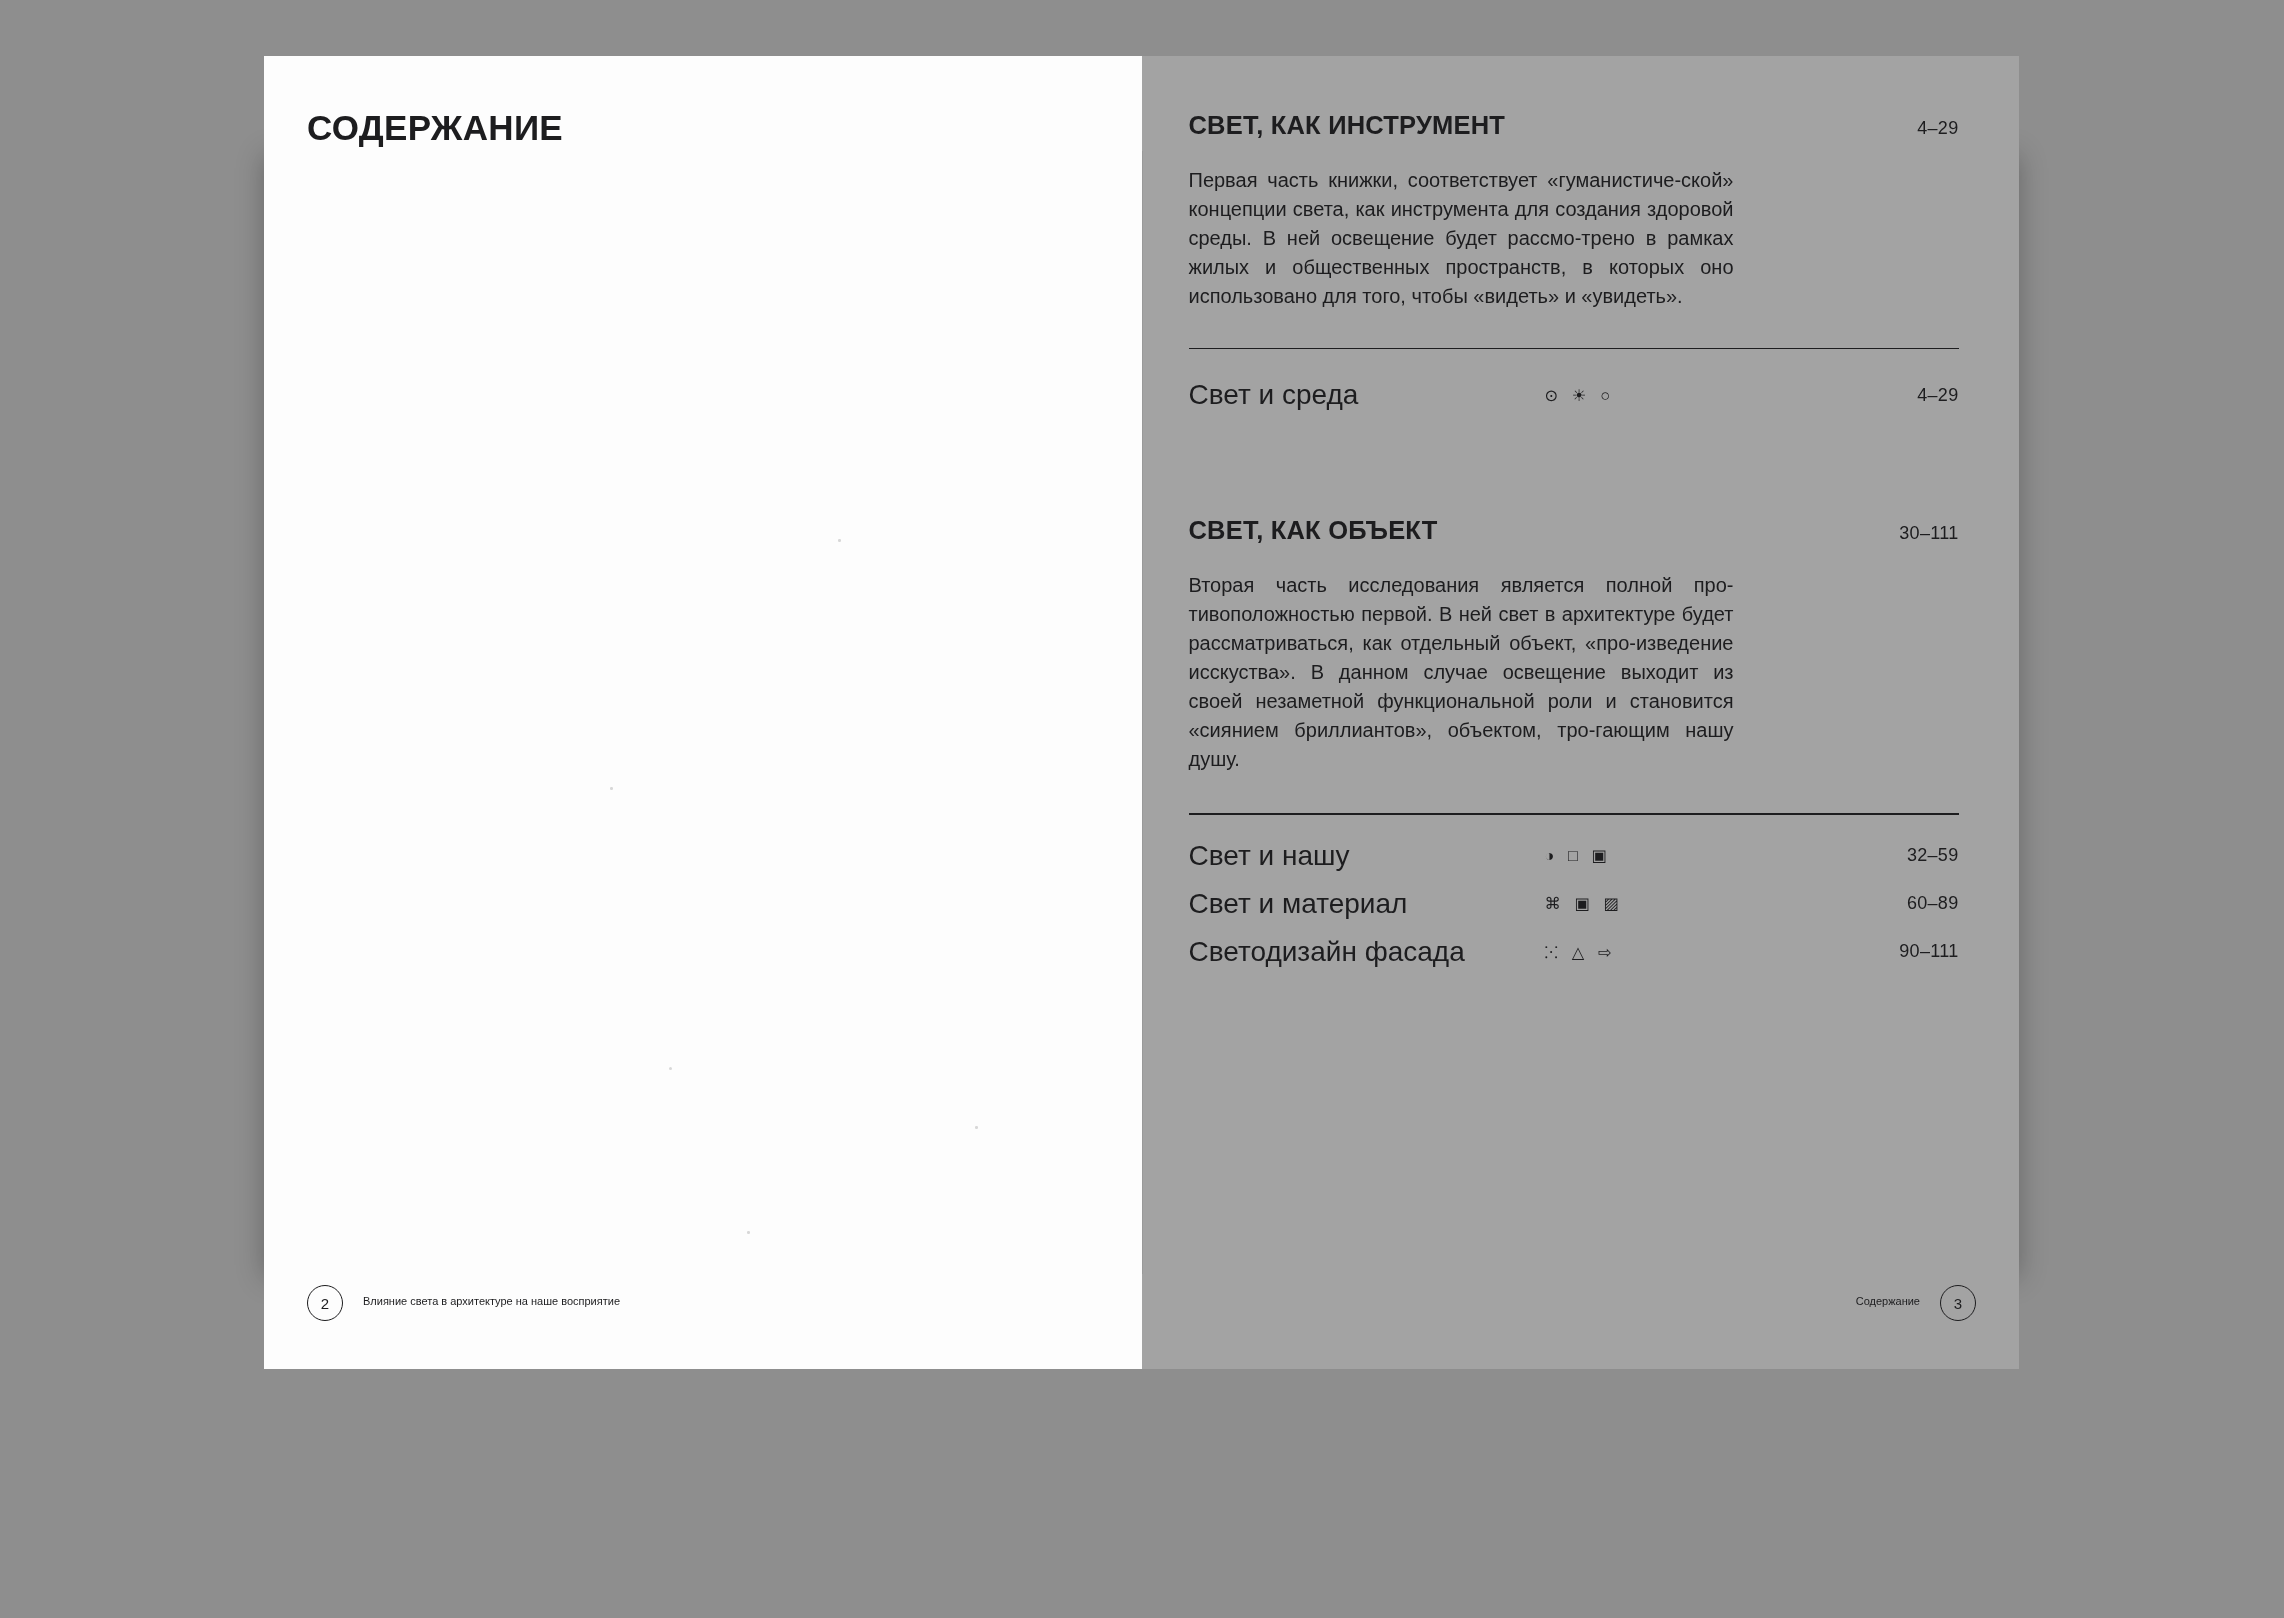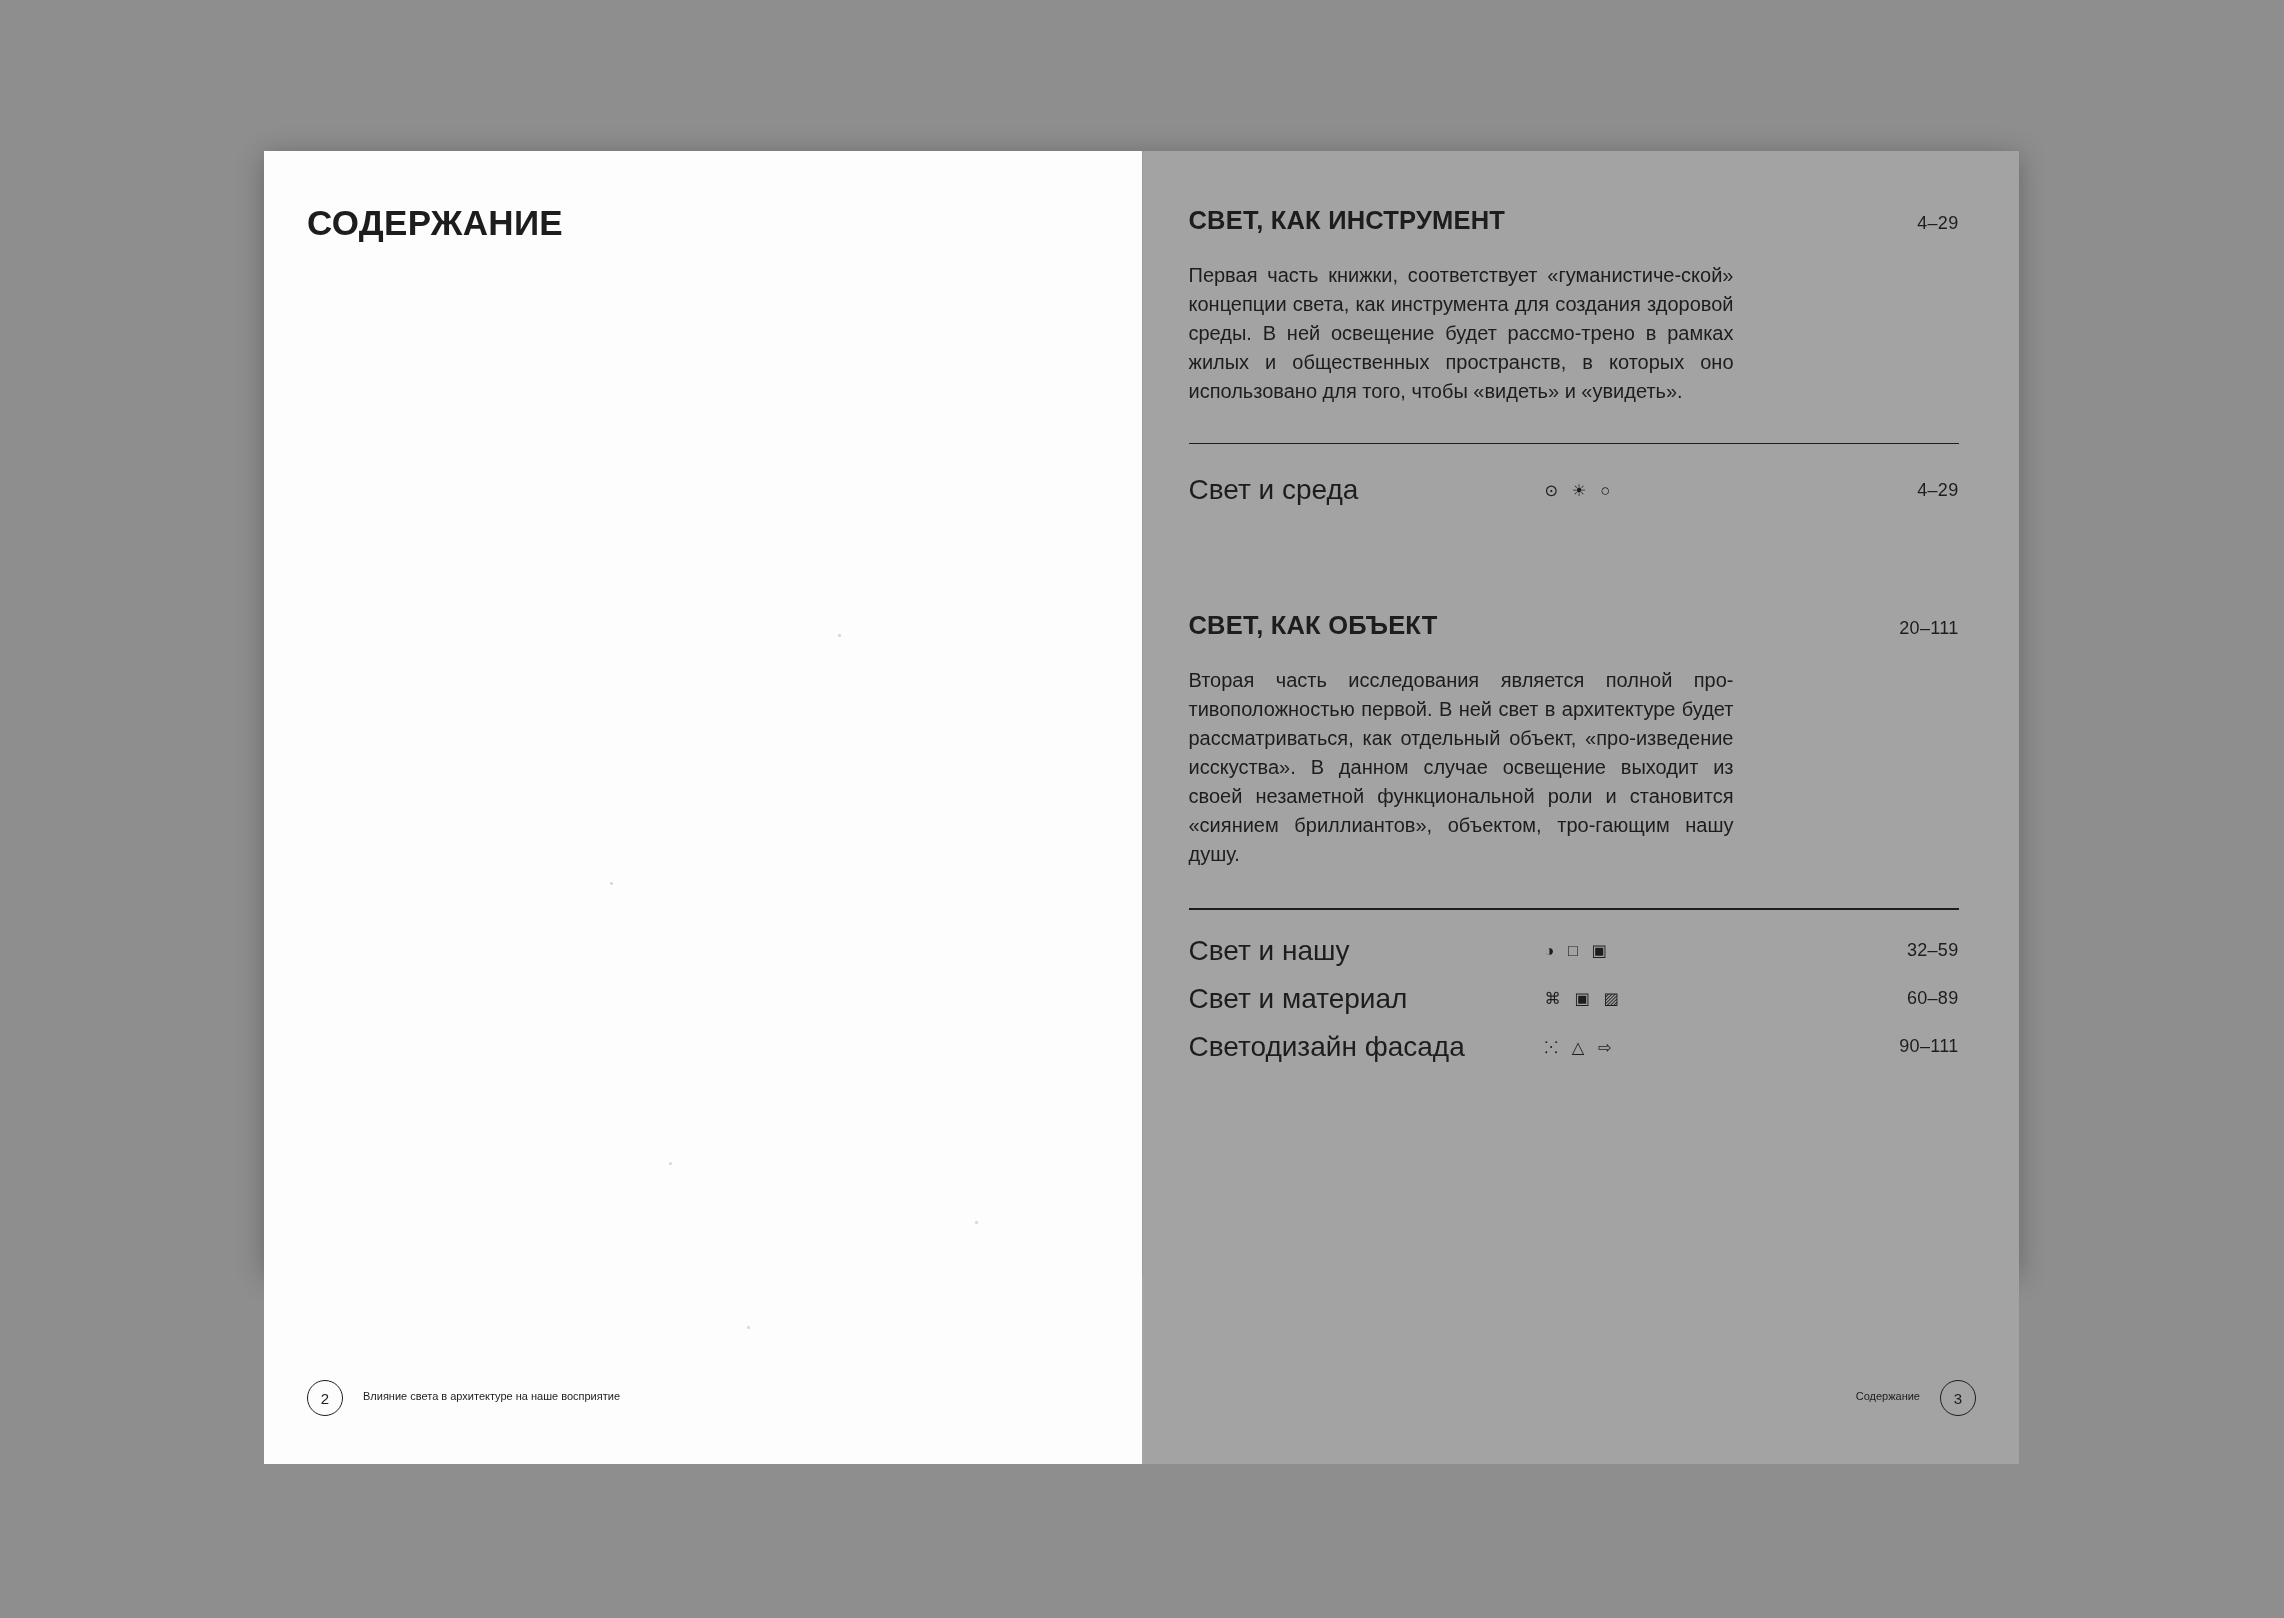--- a/index.html
+++ b/index.html
@@ -14,20 +14,21 @@
 
   #spread {
     position: absolute;
     left: 264px;
     top: 151px;
     width: 1755px;
     height: 1123px;
     background: #ffffff;
     box-shadow: 0 3.9px 26px rgba(0,0,0,0.28);
     display: flex;
+    align-items: center;
   }
 
   
   #spread::after {
     content: "";
     position: absolute;
     left: 878px;
     top: 0;
     width: 1.3px;
     height: 100%;
@@ -214,21 +215,21 @@
 
       <div class="entry" style="margin-top:22px;">
         <div class="entry-name">Свет и среда</div>
         <div class="entry-icons">⊙ ☀ ○</div>
         <div class="entry-pages">4–29</div>
       </div>
 
       <div class="sect" style="margin-top:97px;">
         <div class="sect-head">
           <div class="sect-title">СВЕТ, КАК ОБЪЕКТ</div>
-          <div class="sect-pages">20–111</div>
+          <div class="sect-pages">30–111</div>
         </div>
         <div class="sect-desc">Вторая часть исследования является полной про-тивоположностью первой. В ней свет в архитектуре будет рассматриваться, как отдельный объект, «про-изведение исскуства». В данном случае освещение выходит из своей незаметной функциональной роли и становится «сиянием бриллиантов», объектом, тро-гающим нашу душу.</div>
       </div>
 
       <div class="rule" style="margin-top:39px;"></div>
 
       <div class="entry" style="margin-top:17px;">
         <div class="entry-name">Свет и нашу</div>
         <div class="entry-icons">◑ □ ▣</div>
         <div class="entry-pages">32–59</div>

